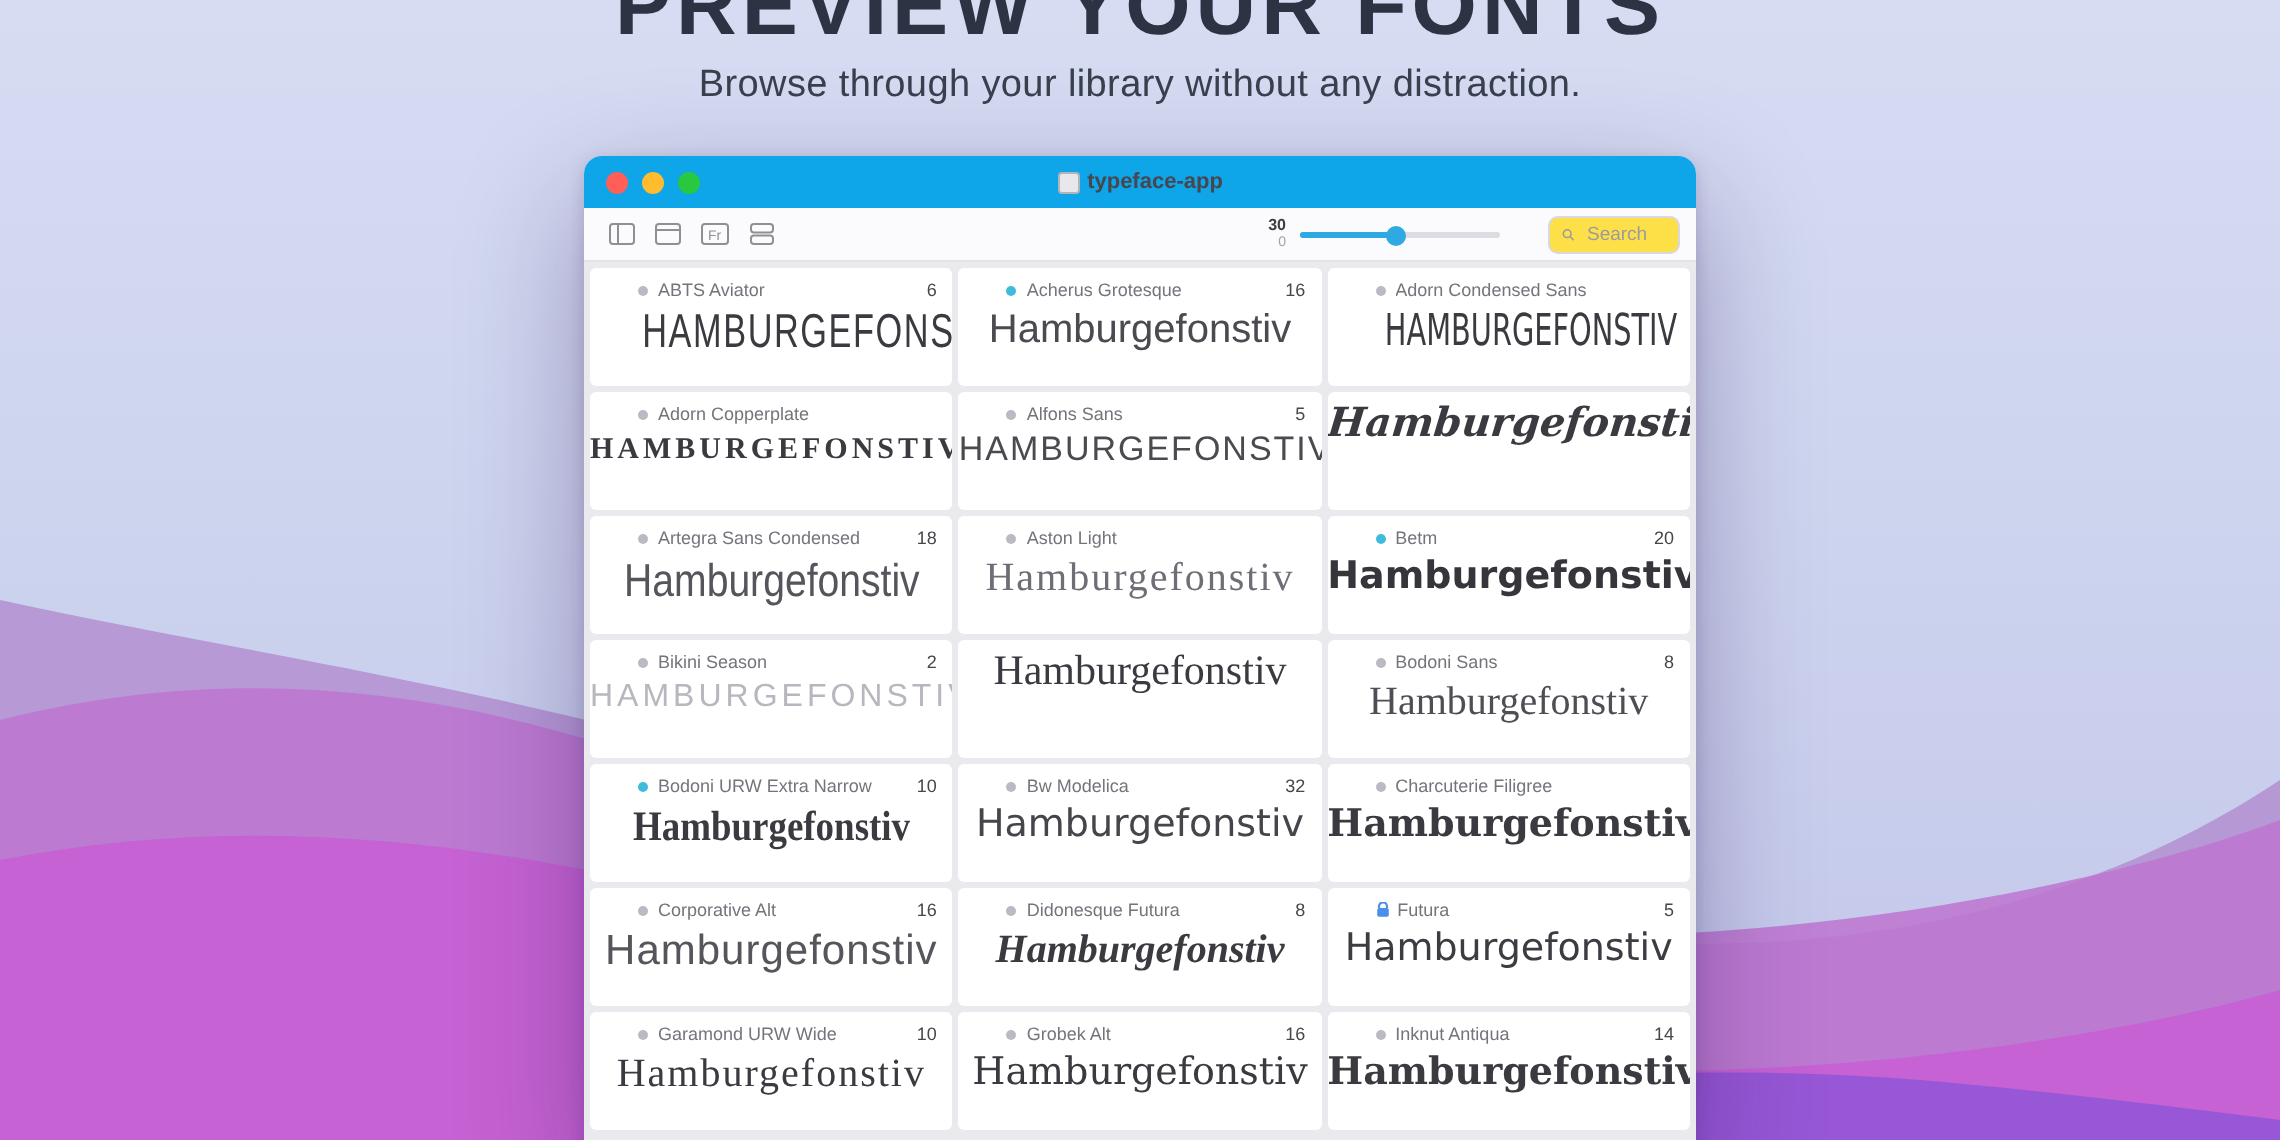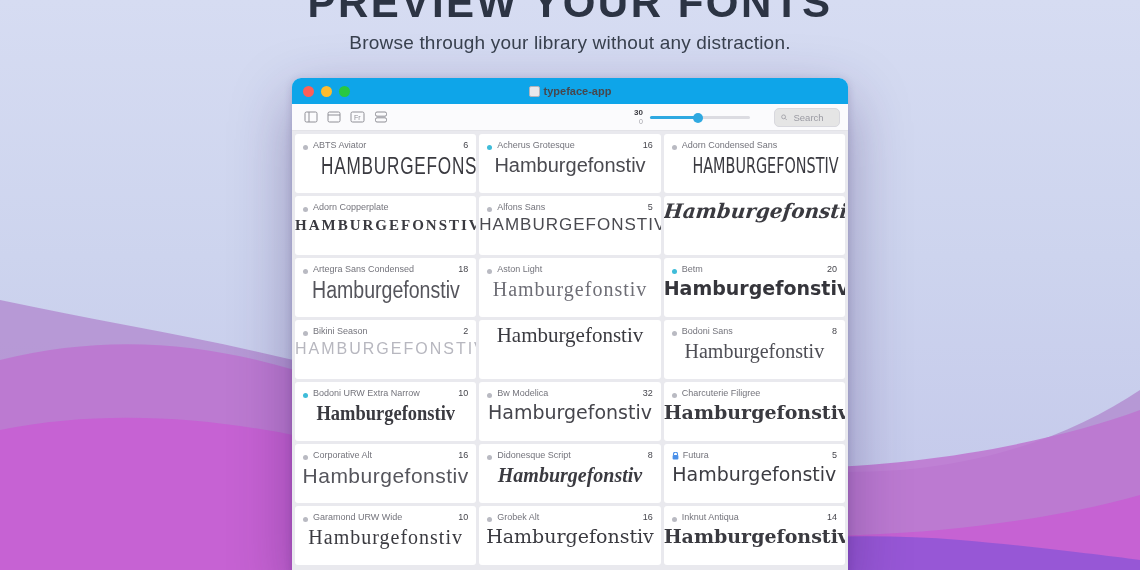--- a/index.html
+++ b/index.html
@@ -52,34 +52,34 @@
   .spacer{flex:1;}
   .slider-labels{display:flex;flex-direction:column;align-items:flex-end;margin-right:7px;line-height:1;text-align:right;}
   .slider-labels .val{font-size:8px;font-weight:700;color:#3c3c42;}
   .slider-labels .min{font-size:7px;color:#a2a2aa;margin-top:1px;}
   .slider{position:relative;width:100px;height:10px;margin-right:24px;cursor:pointer;}
   .slider .track{position:absolute;top:4px;left:0;right:0;height:3px;border-radius:2px;background:#dcdce2;}
   .slider .fill{position:absolute;top:4px;left:0;height:3px;border-radius:2px;}
   .slider .thumb{position:absolute;top:0.5px;width:10px;height:10px;border-radius:50%;transform:translateX(-5px);}
   .search{
     display:flex;align-items:center;gap:4px;border:1px solid #d8d8de;border-radius:5px;
-    background:#e5e5e5;height:17px;padding:0 6px;width:52px;
+    background:#fde047;height:17px;padding:0 6px;width:52px;
   }
   .search input{
     border:none;outline:none;width:100%;font-size:9.5px;color:#3c3c42;background:transparent;
     font-family:"Liberation Sans",sans-serif;
   }
   .search input::placeholder{color:#9a9aa2;}
   
   .grid{
     position:absolute;top:53px;bottom:0;left:0;right:0;background:#e9e9ee;
     display:grid;grid-template-columns:repeat(3,1fr);grid-auto-rows:59px;gap:3px;padding:3px;
   }
   .card{background:#fff;border-radius:3px;overflow:hidden;cursor:pointer;}
-  .card-head{display:flex;align-items:flex-end;padding:6px 8px 0 8px;}
+  .card-head{display:flex;align-items:center;padding:6px 8px 0 24px;}
   .dot{width:5px;height:5px;border-radius:50%;flex:none;margin-right:5px;}
   .lockwrap{flex:none;margin-right:4px;display:inline-flex;}
   .fname{font-size:9px;color:#74747c;flex:1;white-space:nowrap;overflow:hidden;}
   .fcount{font-size:9px;color:#46464d;font-weight:500;margin-left:6px;}
   .sample{display:block;text-align:center;margin-top:3px;line-height:1.2;color:#3a3a40;white-space:nowrap;}
   .sample span{display:inline-block;}
   
   .s-caps-condensed span{font-family:"Liberation Sans",sans-serif;font-size:22px;font-weight:500;letter-spacing:1px;transform:scaleX(.78) scaleY(1.08);}
   .s-caps-condensed-2 span{font-family:"DejaVu Sans",sans-serif;font-size:20px;font-weight:400;transform:scaleX(.72) scaleY(1.1);}
   .s-copperplate span{font-family:"Liberation Serif",serif;font-size:15px;font-weight:700;letter-spacing:2px;}
@@ -287,21 +287,21 @@
         <div class="card-head">
           <span class="dot" style="background: rgb(185, 186, 194);"></span>
           <span class="fname">Corporative Alt</span>
           <span class="fcount">16</span>
         </div>
         <div class="sample s-sans-round"><span>Hamburgefonstiv</span></div>
       </div>
       <div class="card">
         <div class="card-head">
           <span class="dot" style="background: rgb(185, 186, 194);"></span>
-          <span class="fname">Didonesque Script</span>
+          <span class="fname">Didonesque Futura</span>
           <span class="fcount">8</span>
         </div>
         <div class="sample s-serif-italic"><span>Hamburgefonstiv</span></div>
       </div>
       <div class="card">
         <div class="card-head">
           <span class="lockwrap">
             <svg width="7" height="8" viewBox="0 0 7 8">
               <path d="M1.5 3 V2.2 a2 2 0 0 1 4 0 V3" fill="none" stroke="#4a8fe8" stroke-width="1.1"></path>
               <rect x="0.6" y="3" width="5.8" height="4.4" rx="1" fill="#4a8fe8"></rect>

